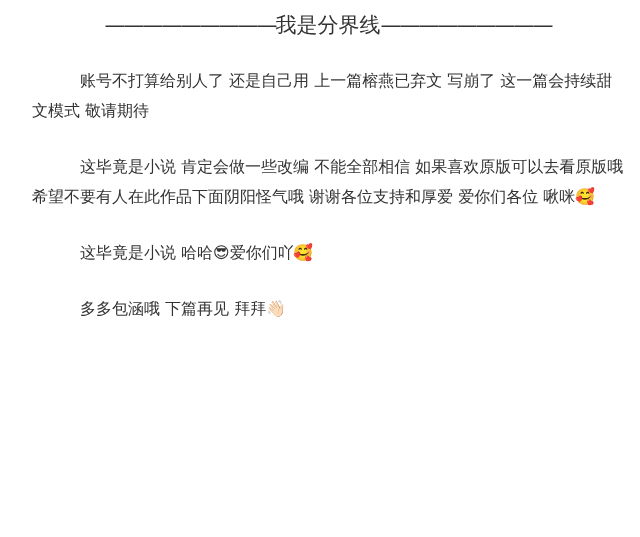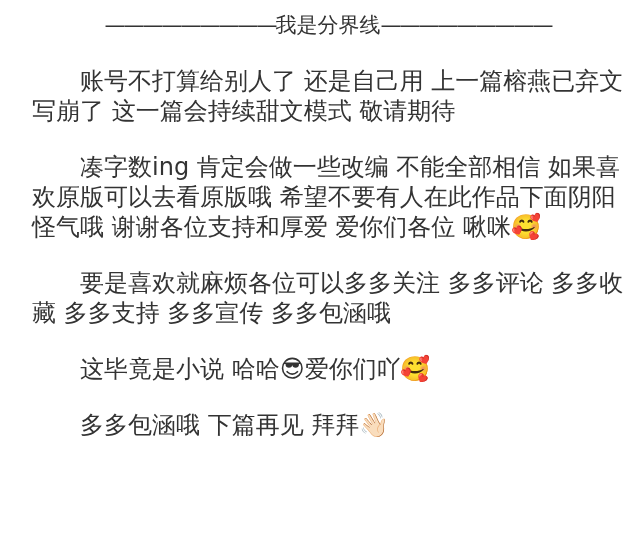--- a/index.html
+++ b/index.html
@@ -26,42 +26,41 @@
     line-height: 30px;
     white-space: nowrap;
     color: #333333;
     margin-bottom: 26px;
     letter-spacing: 0;
   }
   .divider .dashes {
     letter-spacing: -2px;
   }
   .note-paragraph {
-    font-size: 24px;
+    font-size: 16px;
     line-height: 30px;
     letter-spacing: 0;
     margin: 0 0 26px 0;
     text-indent: 48px;
     color: #333333;
     word-break: break-all;
   }
 </style>
 </head>
 <body>
 
 <div class="page">
 
   <div class="divider">
     <span class="dashes">—————————</span><span>我是分界线</span><span class="dashes">—————————</span>
   </div>
 
   <p class="note-paragraph">账号不打算给别人了 还是自己用 上一篇榕燕已弃文 写崩了 这一篇会持续甜文模式 敬请期待</p>
 
 
-  <p class="note-paragraph">凑字数ing 肯定会做一些改编 不能全部相信 如果喜欢原版可以去看原版哦 希望不要有人在此作品下面阴阳怪气哦 谢谢各位支持和厚爱 爱你们各位 啾咪🥰</p>
+  <p class="note-paragraph">这毕竟是小说 肯定会做一些改编 不能全部相信 如果喜欢原版可以去看原版哦 希望不要有人在此作品下面阴阳怪气哦 谢谢各位支持和厚爱 爱你们各位 啾咪🥰</p>
 
-  <p class="note-paragraph">要是喜欢就麻烦各位可以多多关注 多多评论 多多收藏 多多支持 多多宣传 多多包涵哦</p>
 
   <p class="note-paragraph">这毕竟是小说 哈哈😎爱你们吖🥰</p>
 
   <p class="note-paragraph">多多包涵哦 下篇再见 拜拜👋🏻</p>
 
 </div>
 
 </body></html>

